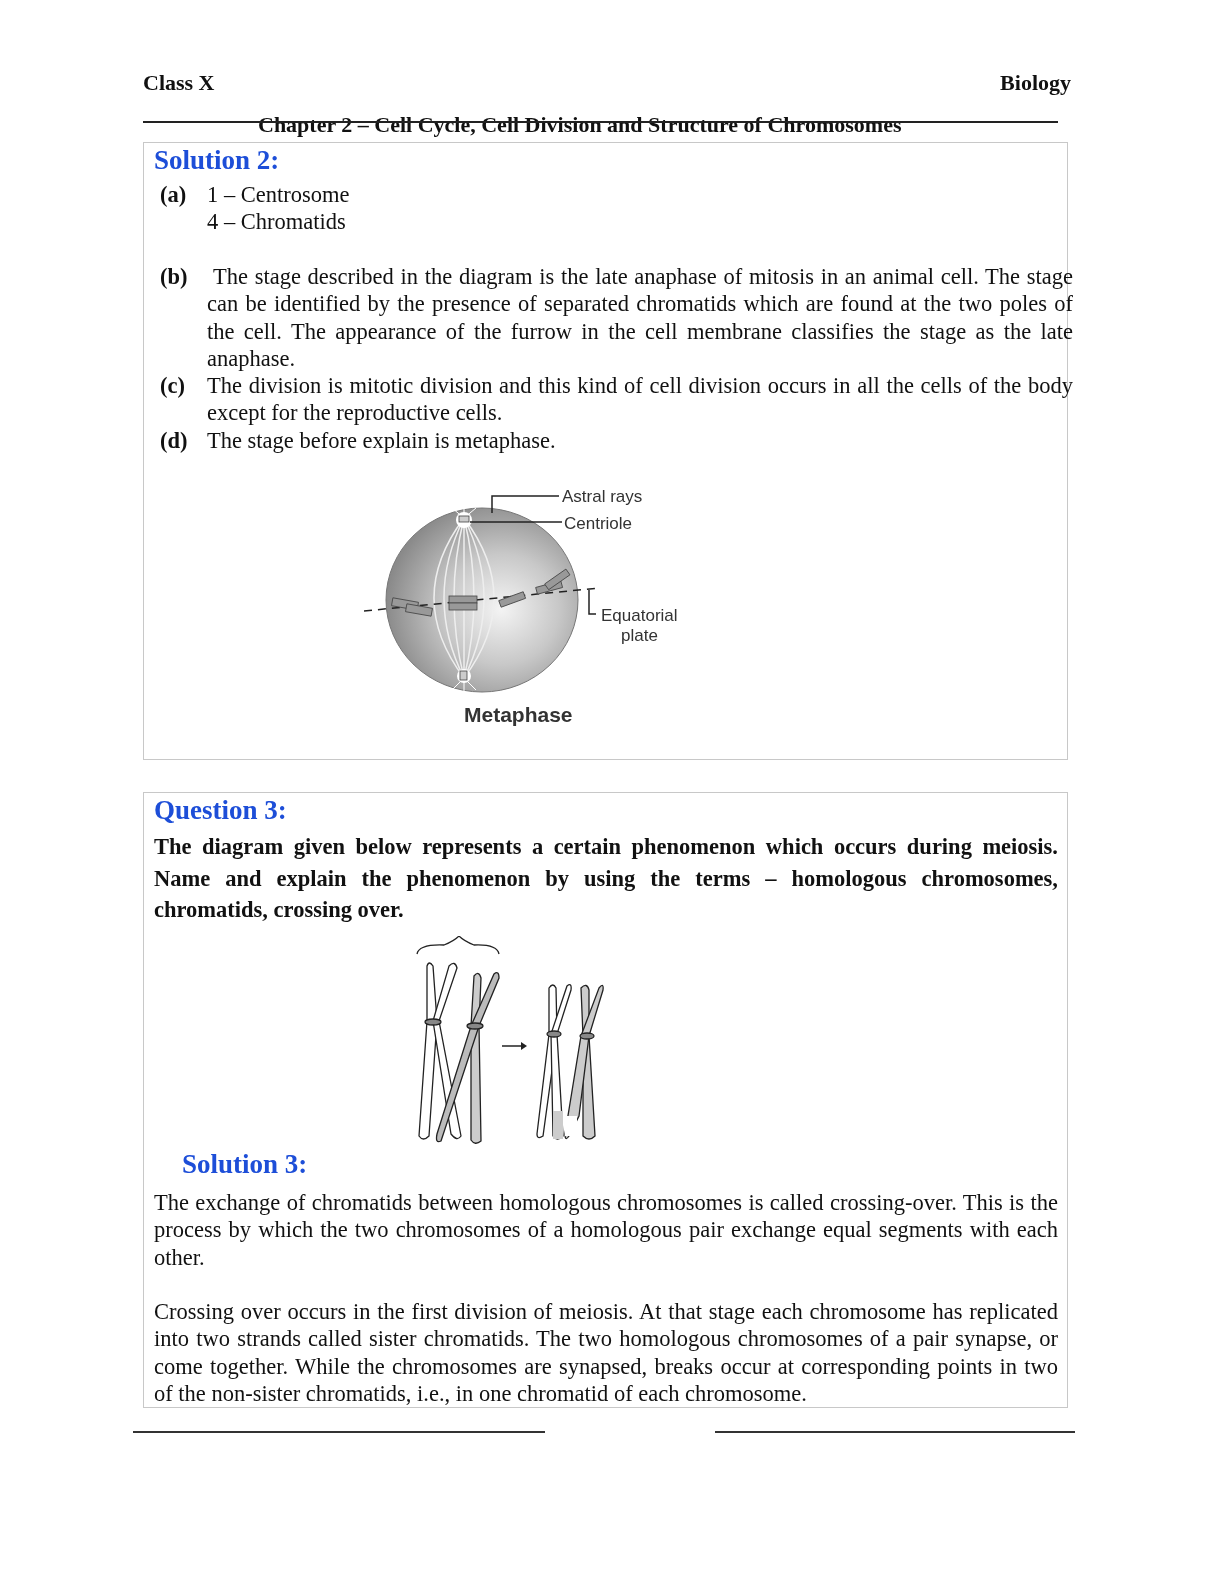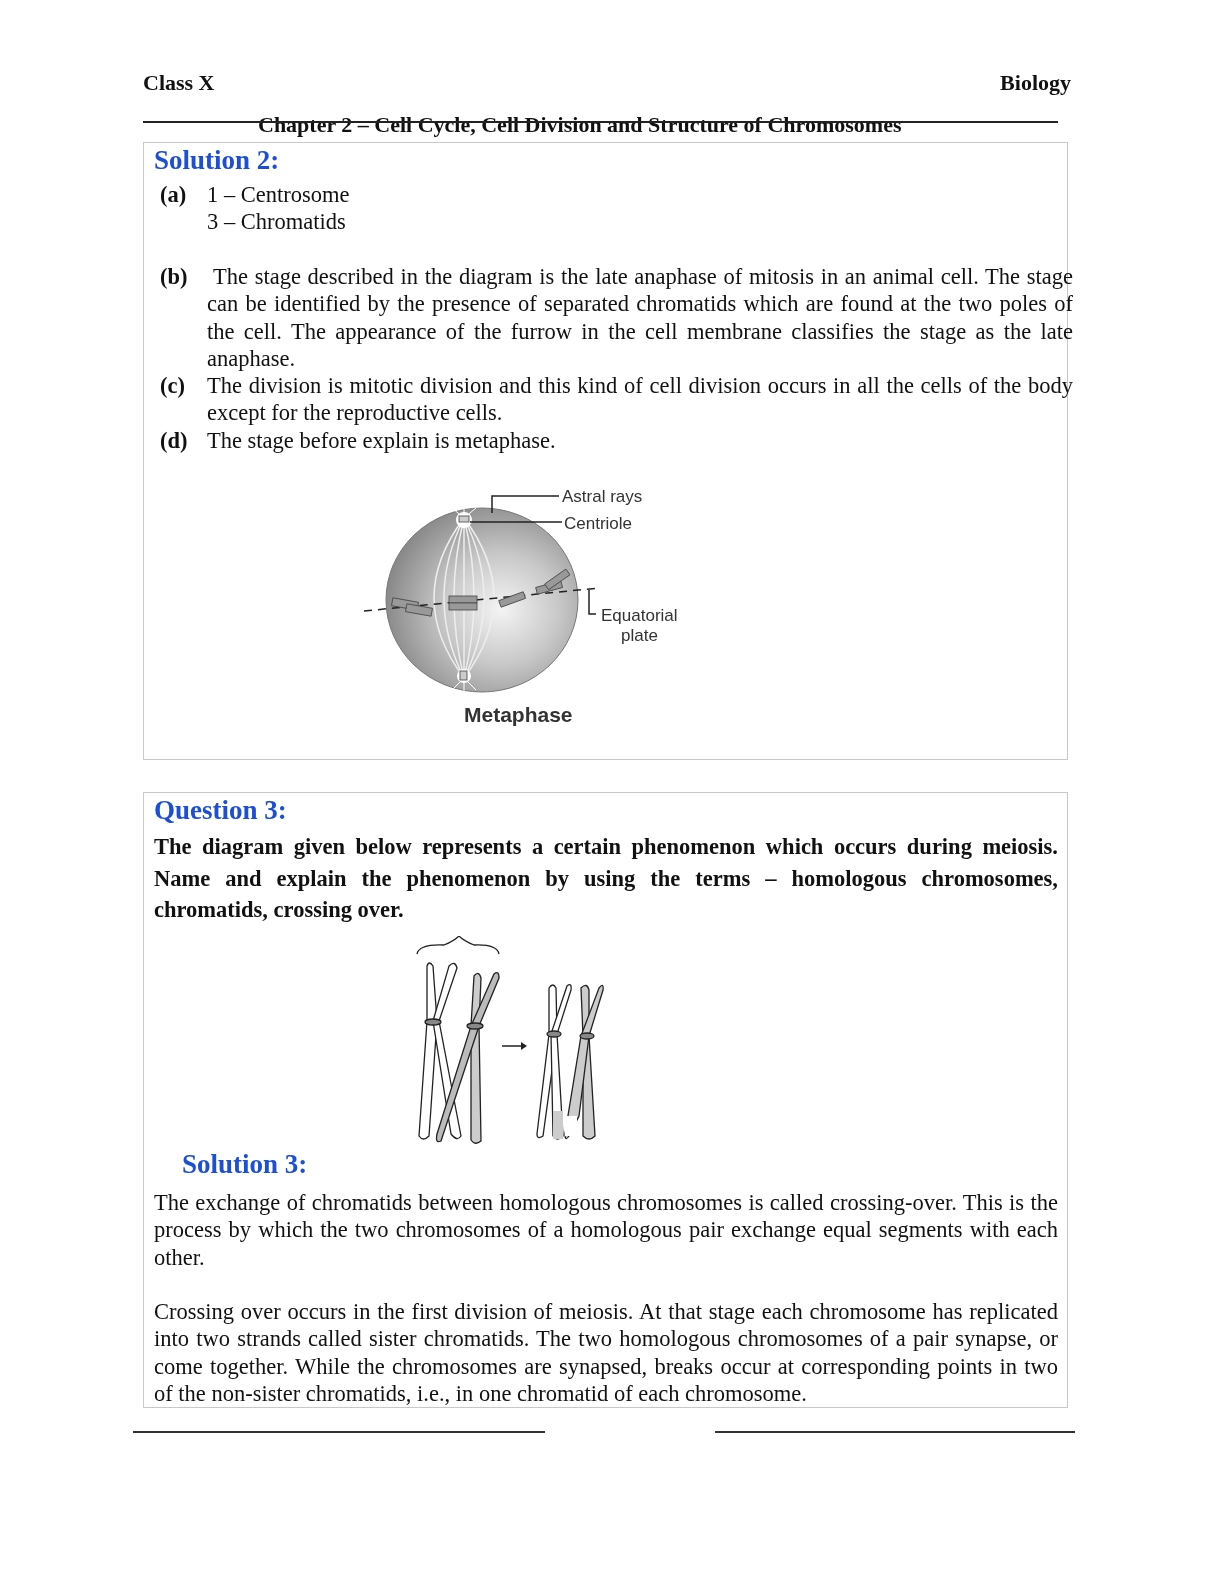--- a/index.html
+++ b/index.html
@@ -45,21 +45,21 @@
 <div class="hdr-rule"></div>
 
 <div class="box box1">
   <div class="sec-title" style="top:2px;">Solution 2:</div>
 
   <div class="body-text">
     <div class="item" style="top:38px;">
       <span class="lbl">(a)</span>
       <div class="cont">
         <div>1 – Centrosome</div>
-        <div>3 – Chromatids</div>
+        <div>4 – Chromatids</div>
       </div>
     </div>
 
     <div class="item" style="top:120px;">
       <span class="lbl">(b)</span>
       <div class="cont" style="text-indent:6px;">The stage described in the diagram is the late anaphase of mitosis in an animal cell. The stage can be identified by the presence of separated chromatids which are found at the two poles of the cell. The appearance of the furrow in the cell membrane classifies the stage as the late anaphase.</div>
     </div>
 
     <div class="item" style="top:229px;">
       <span class="lbl">(c)</span>

